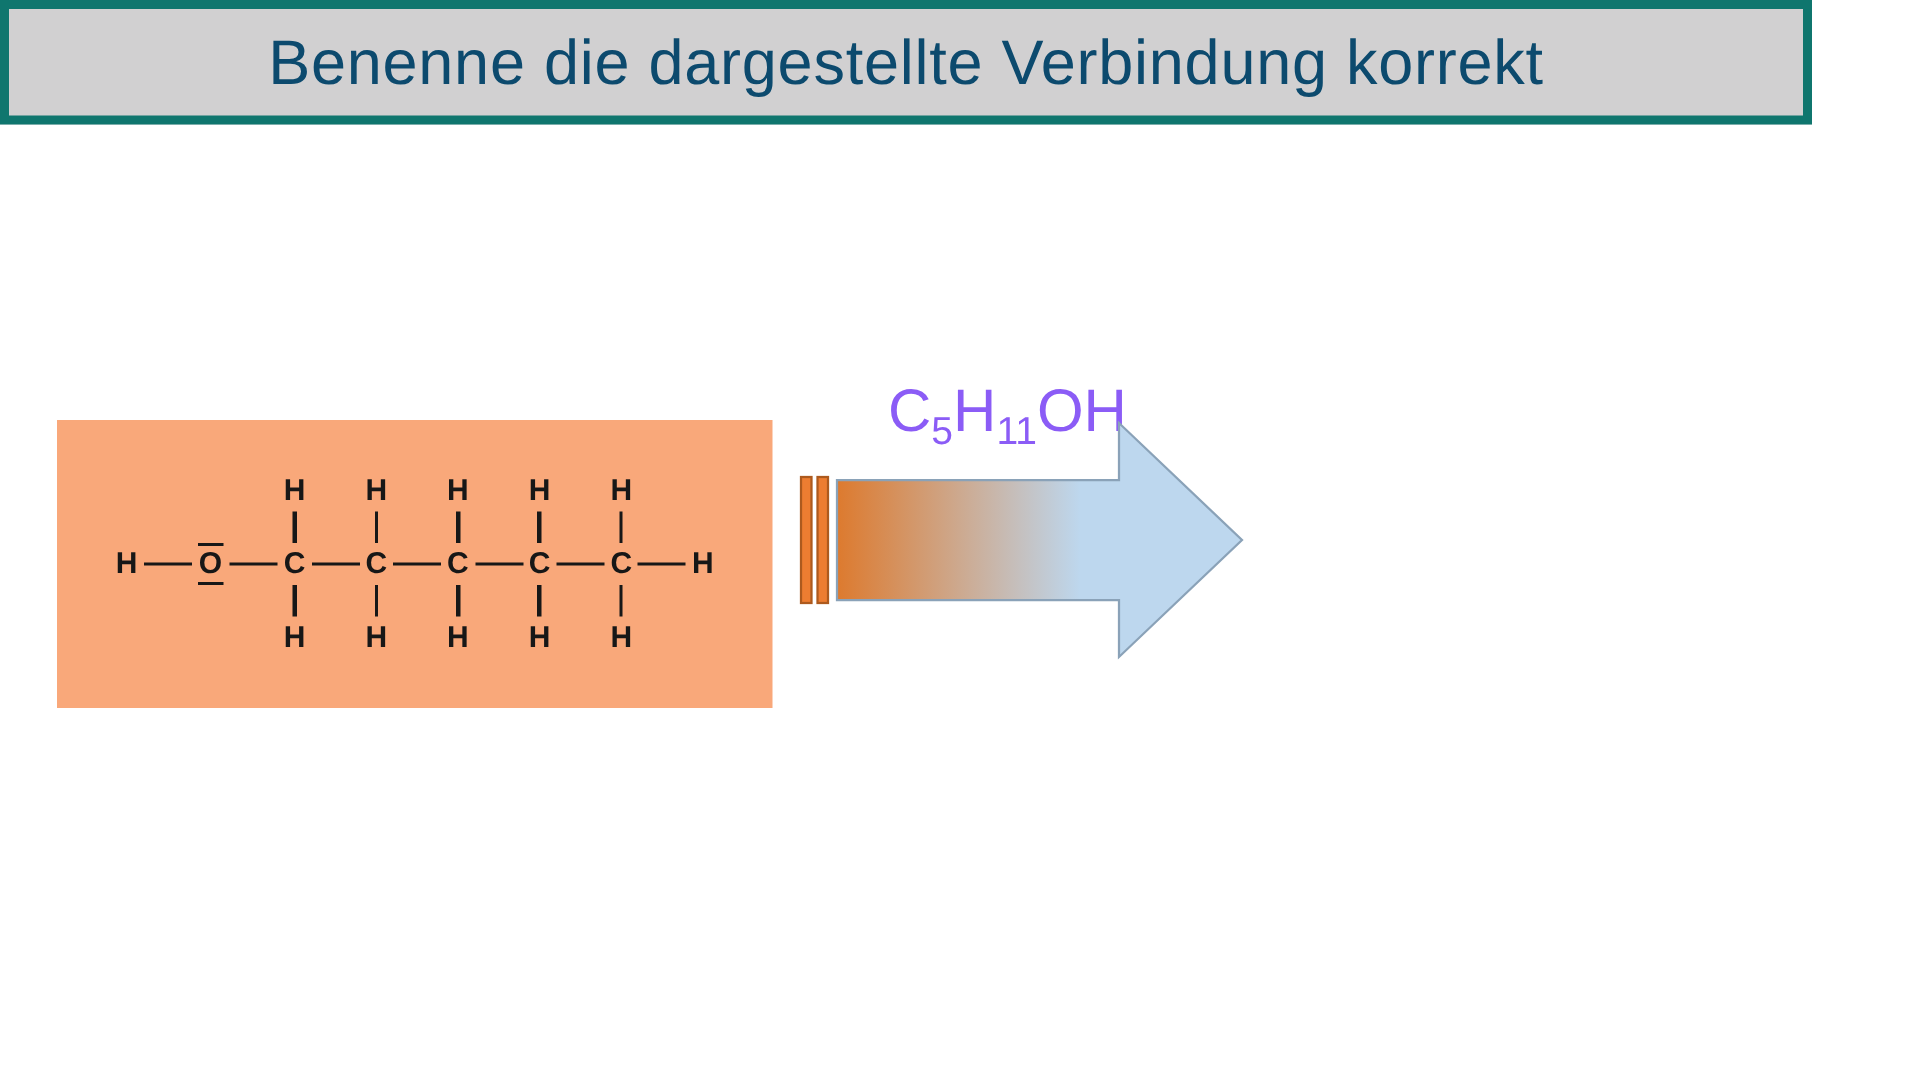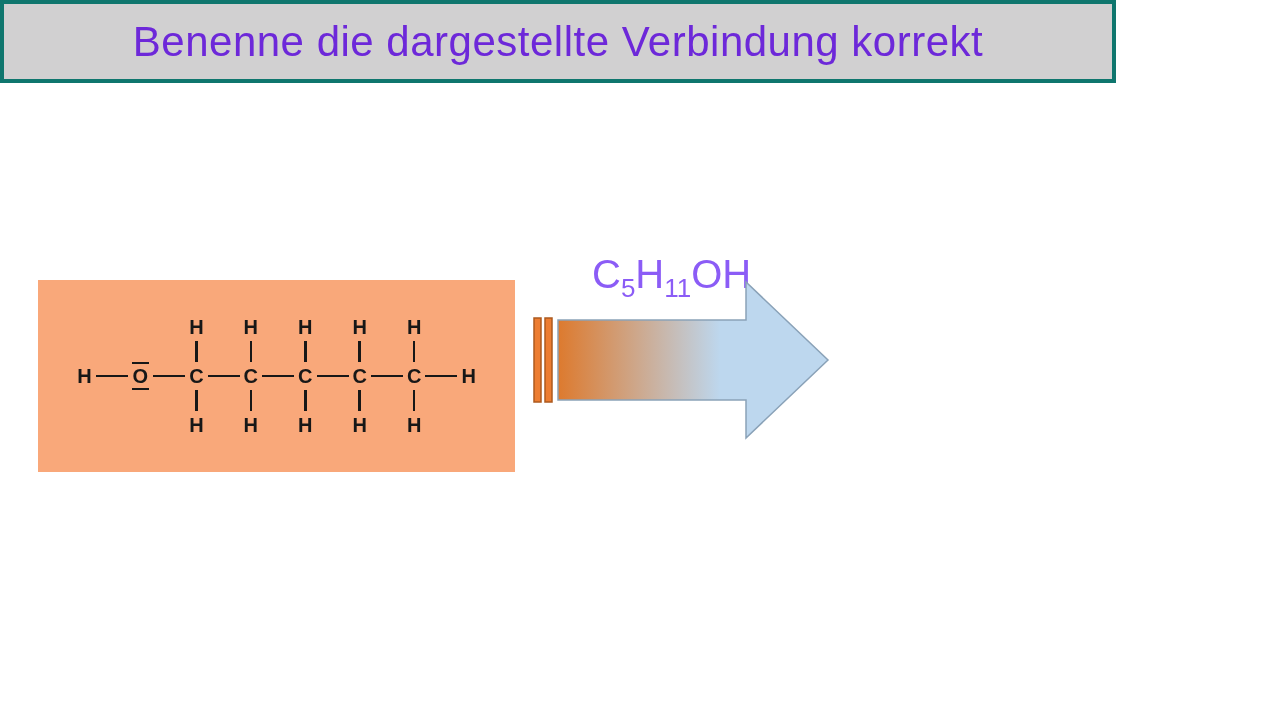--- a/index.html
+++ b/index.html
@@ -8,28 +8,28 @@
     position: relative;
     background: #ffffff;
     font-family: "Liberation Sans", sans-serif;
     overflow: hidden;
   }
 
   
   .banner {
     position: absolute;
     left: 0; top: 0;
-    width: 1116px; height: 83px;
+    width: 1208px; height: 83px;
     background: #d1d0d1;
-    border: 4px solid #0f766e;
+    border: 6px solid #0f766e;
     display: flex;
     align-items: center;
     justify-content: center;
     font-size: 42px;
-    color: #6d28d9;
+    color: #0c4a6e;
     letter-spacing: 0.5px;
   }
 
   
   .panel {
     position: absolute;
     left: 38px; top: 280px;
     width: 477px; height: 192px;
     background: #f9a87a;
     display: flex;

